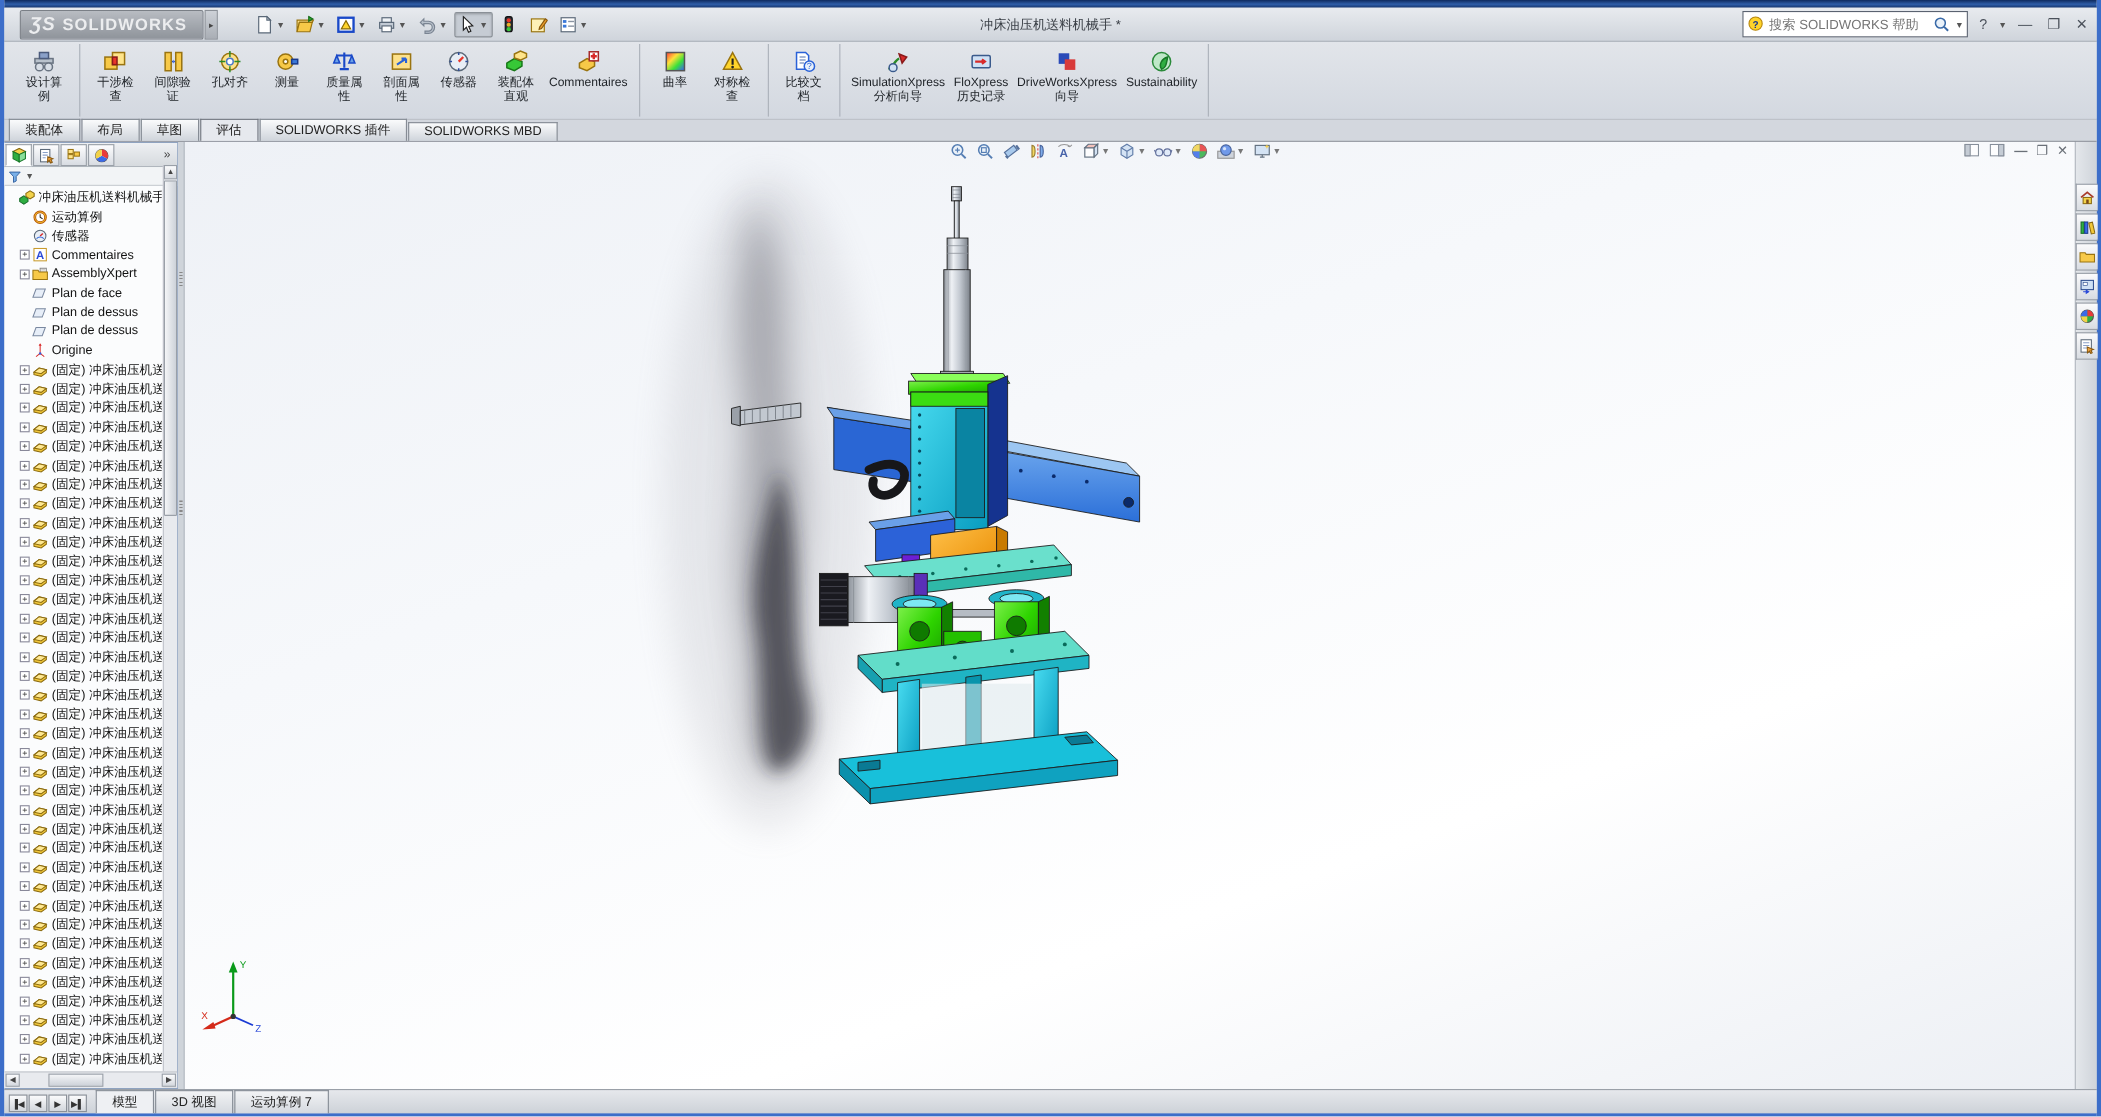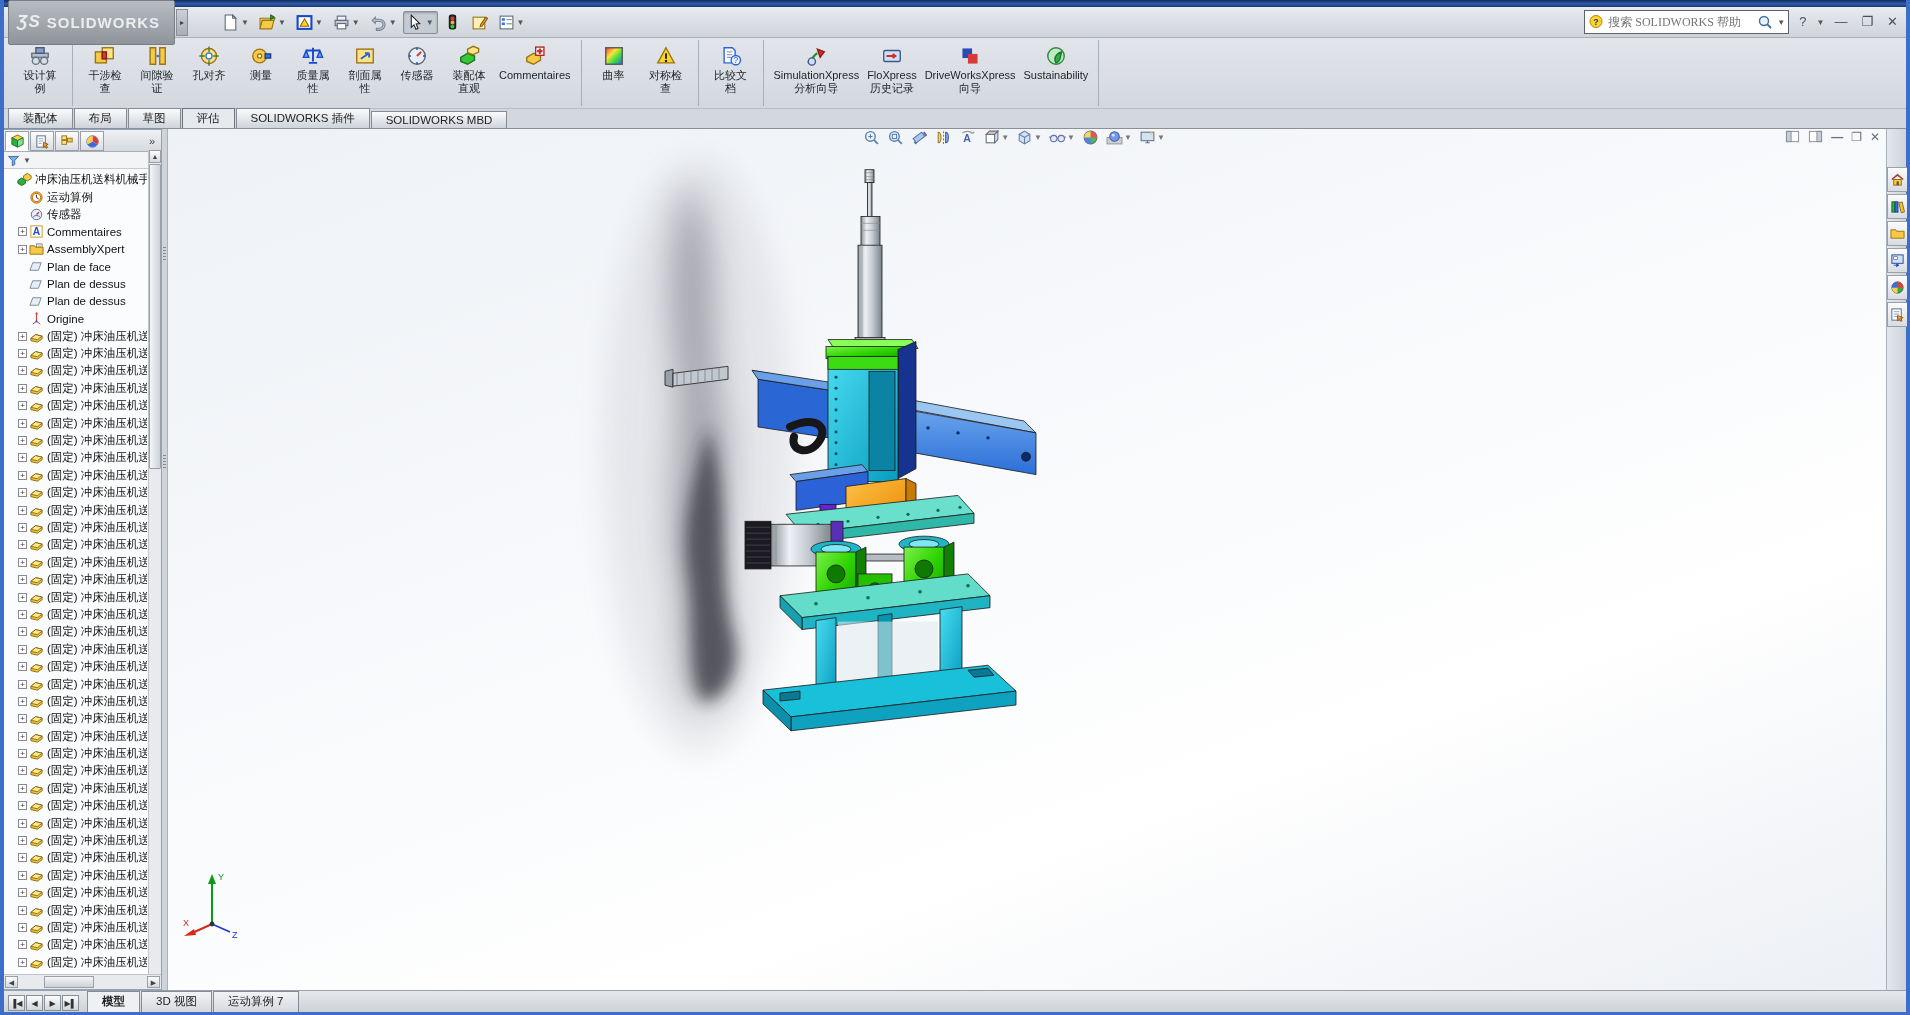--- a/index.html
+++ b/index.html
@@ -5,39 +5,39 @@
   * { margin:0; padding:0; box-sizing:border-box; }
   html,body { width:1910px; height:1015px; overflow:hidden;
     font-family:"Liberation Sans","DejaVu Sans",sans-serif; font-size:12px; }
   #app { position:relative; width:1910px; height:1015px;
     background:#d8dce2; border-left:4px solid #3d6ec9; border-right:4px solid #3d6ec9;
     display:flex; flex-direction:column; }
   
   .top-strip { height:7px; background:linear-gradient(#0f2a5e,#2f5ea8 55%,#16366e); flex:none; }
   .titlebar { height:31px; flex:none; position:relative; display:flex; align-items:center;
     background:linear-gradient(#e8ebef,#cfd4db); border-bottom:1px solid #aab0b8; }
-  .logo-box { margin-left:4px; height:45px; padding:0 14px 0 8px; display:flex; align-items:center; gap:6px;
+  .logo-box { margin-left:14px; height:27px; padding:0 14px 0 8px; display:flex; align-items:center; gap:6px;
     background:linear-gradient(#b8bcc2,#8f949b); border:1px solid #7a7f86; border-radius:2px; color:#ecedef;
     font-weight:bold; letter-spacing:1px; font-size:15px; }
   .logo-mark { font-style:italic; font-size:17px; }
   .logo-flyout { width:12px; height:27px; margin-left:1px; background:linear-gradient(#cdd1d7,#a9aeb5);
     border:1px solid #8a8f96; display:flex; align-items:center; justify-content:center; font-size:8px; color:#444; }
   .qat { display:flex; align-items:center; margin-left:30px; gap:2px; }
   .qat-btn { display:flex; align-items:center; gap:1px; padding:2px 3px; border:1px solid transparent; border-radius:2px; }
   .qat-btn.pressed { background:#c6ccd4; border-color:#8a9097; box-shadow:inset 0 1px 2px rgba(0,0,0,.25); }
   .qat-btn .icon { width:17px; height:17px; display:inline-block; }
   .qat-btn .dd { font-size:8px; color:#555; margin-left:1px; }
   .icon svg { width:100%; height:100%; display:block; }
   .doc-title { position:absolute; left:0; right:0; text-align:center; color:#3a3f46; font-size:12px; pointer-events:none; }
   .tb-right { position:absolute; right:4px; top:3px; display:flex; align-items:center; gap:6px; }
   .search-box { display:flex; align-items:center; gap:4px; width:205px; height:24px; background:#fff;
     border:1px solid #5a6270; padding:0 3px; }
   .search-box .icon { width:16px; height:16px; flex:none; }
   .search-box input { border:none; outline:none; flex:1; font-size:12px; color:#a16207; width:40px;
-    font-family:Liberation Serif, serif; background:transparent; }
+    font-family:Liberation Sans, sans-serif; background:transparent; }
   .search-box .dd { font-size:8px; color:#555; }
   .glyph-btn { color:#4a505a; font-size:13px; padding:0 4px; line-height:22px; }
   
   .ribbon { height:71px; flex:none; background:linear-gradient(#e2e5ea,#d3d8e0);
     display:flex; align-items:stretch; padding:2px 0 2px 4px; border-bottom:1px solid #b8bdc5; }
   .rgroup { display:flex; align-items:flex-start; padding:2px 6px; border-right:1px solid #aab0b9; }
   .rbtn { display:flex; flex-direction:column; align-items:center; justify-content:flex-start;
     min-width:52px; padding:3px 4px; border-radius:2px; }
   .rbtn .icon { width:22px; height:22px; margin-bottom:2px; }
   .rbtn-label { white-space:pre-line; text-align:center; font-size:11px; line-height:1.18; color:#1d2126; }
@@ -106,21 +106,21 @@
     background:linear-gradient(#fbfbfc,#d8dce2); border:1px solid #9aa0a8; border-right:none; }
   .tp-btn .icon { width:15px; height:15px; }
   
   .bottombar { height:22px; flex:none; background:linear-gradient(#e6e8ec,#cdd2d8); border-top:1px solid #9aa0a8;
     display:flex; align-items:flex-end; padding-left:4px; position:relative; }
   .bnav { display:flex; gap:1px; margin:0 8px 1px 0; }
   .bnav .nb { width:17px; height:16px; font-size:8px; color:#333; display:flex; align-items:center; justify-content:center;
     background:linear-gradient(#fbfbfc,#d2d6dc); border:1px solid #8a9098; }
   .btab { padding:2px 14px 3px; font-size:11.5px; color:#222; background:linear-gradient(#f2f3f5,#d5d9df);
     border:1px solid #868c95; border-bottom:none; margin-right:1px; }
-  .btab.active { background:#eef0f3;font-weight:bold; }
+  .btab.active { background:#eef0f3; }
   .bottom-strip { height:3px; background:#3d6ec9; flex:none; }
 </style>
 </head>
 <body>
 
 <div id="app">
   <div class="top-strip"></div>
 
   <header class="titlebar">
     <div class="logo-box">
@@ -209,20 +209,21 @@
               <rect x="2" y="2" width="12" height="12" fill="#fff" stroke="#5a6878"></rect>
               <rect x="3.5" y="4" width="3" height="2.4" fill="#3a78d8"></rect>
               <rect x="8" y="4.6" width="5" height="1.2" fill="#8a94a2"></rect>
               <rect x="3.5" y="8" width="3" height="2.4" fill="#3a78d8"></rect>
               <rect x="8" y="8.6" width="5" height="1.2" fill="#8a94a2"></rect>
             </svg>
           </span>
      <span class="dd">▼</span>
    </div>
       </div>
+    <div class="doc-title">冲床油压机送料机械手 *</div>
     <div class="tb-right">
       <div class="search-box">
         <span class="icon" id="search-help-icon">
             <svg viewBox="0 0 16 16">
               <circle cx="8" cy="7.5" r="6" fill="#ffd42a" stroke="#b8860a"></circle>
               <text x="8" y="11" font-size="9" text-anchor="middle" fill="#1a3a8c" font-weight="bold">?</text>
             </svg>
           </span>
         <input type="text" placeholder="搜索 SOLIDWORKS 帮助" style="">
         <span class="icon" id="search-mag-icon">

